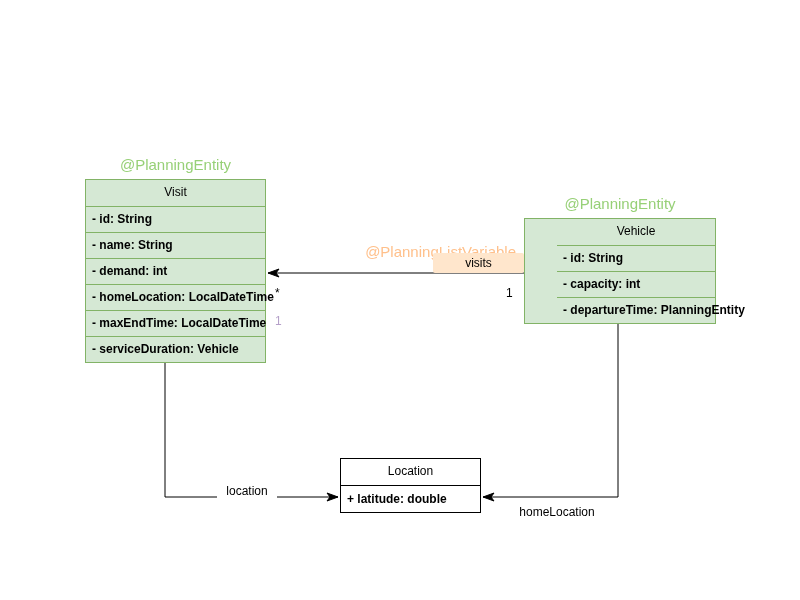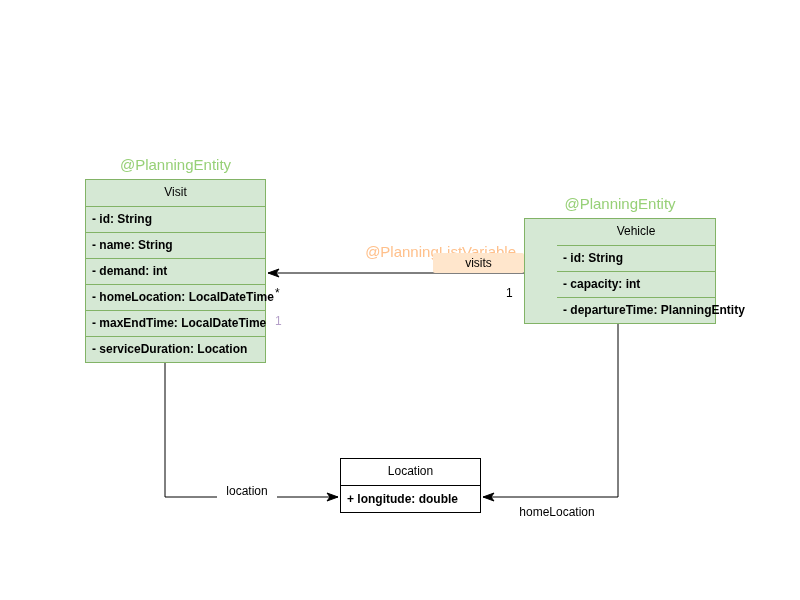--- a/index.html
+++ b/index.html
@@ -118,34 +118,34 @@
   </svg>
 
   <div class="annotation green" style="left:85px; top:156px; width:181px;">@PlanningEntity</div>
   <div class="class-box entity" style="left:85px; top:179px; width:181px;">
     <div class="class-header">Visit</div>
     <div class="attr-row">- id: String</div>
     <div class="attr-row">- name: String</div>
     <div class="attr-row">- demand: int</div>
     <div class="attr-row">- homeLocation: LocalDateTime</div>
     <div class="attr-row">- maxEndTime: LocalDateTime</div>
-    <div class="attr-row">- serviceDuration: Location</div>
+    <div class="attr-row">- serviceDuration: Vehicle</div>
   </div>
 
   <div class="annotation green" style="left:524px; top:195px; width:192px;">@PlanningEntity</div>
   <div class="class-box entity" style="left:524px; top:218px; width:192px;padding-left:32px;">
     <div class="class-header">Vehicle</div>
     <div class="attr-row">- id: String</div>
     <div class="attr-row">- capacity: int</div>
     <div class="attr-row">- departureTime: PlanningEntity</div>
   </div>
 
   <div class="class-box plain" style="left:340px; top:458px; width:141px;">
     <div class="class-header">Location</div>
-    <div class="attr-row">+ longitude: double</div>
+    <div class="attr-row">+ latitude: double</div>
   </div>
 
   <div class="annotation orange" style="right:284px; top:223px;margin-top:20px;">@PlanningListVariable</div>
   <div class="edge-label-box" style="left:433px; top:253px; width:91px; height:20px; line-height:20px;">visits</div>
   <div class="multiplicity" style="left:275px; top:286px;">*</div>
   <div class="multiplicity" style="left:506px; top:286px;">1</div>
   <div class="multiplicity alt" style="left:275px; top:314px;">1</div>
 
   <div class="edge-label" style="left:217px; top:484px; width:60px;">location</div>
   <div class="edge-label" style="left:512px; top:505px; width:90px;">homeLocation</div>

